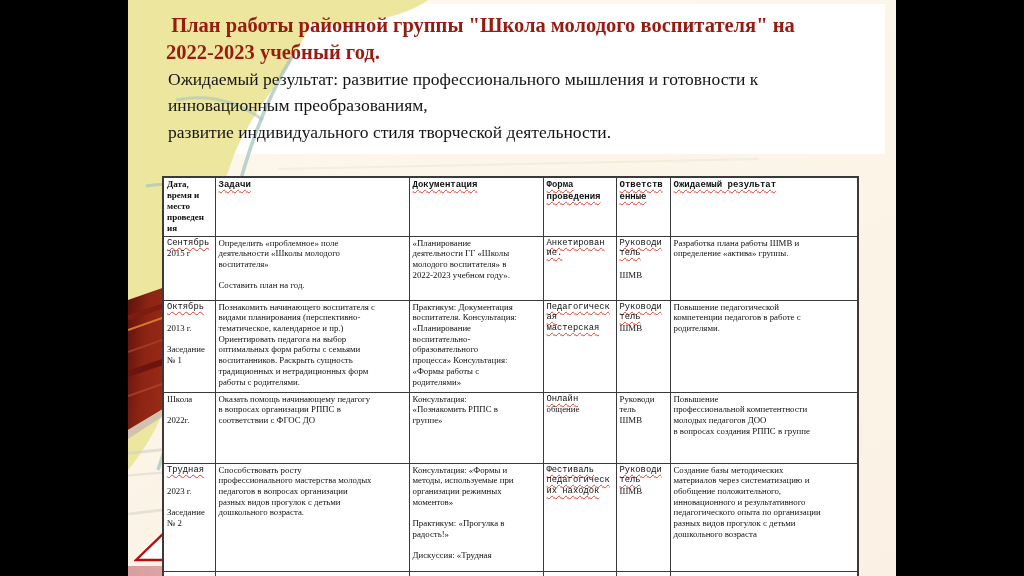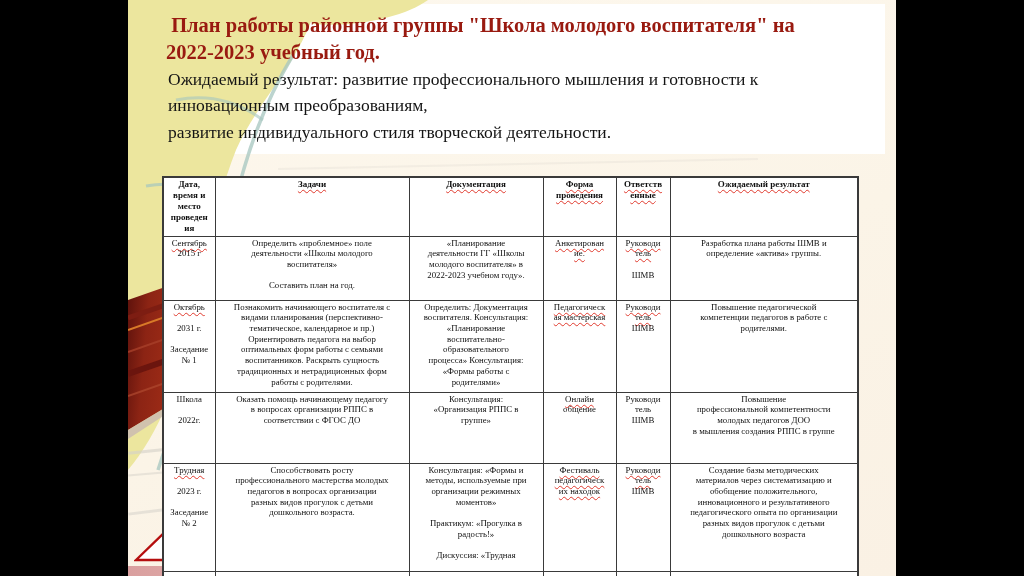--- a/index.html
+++ b/index.html
@@ -24,28 +24,28 @@
 
   .title{position:absolute;left:38px;top:12px;width:712px;font-size:20.5px;font-weight:bold;
          color:var(--title-red,#991a10);line-height:1.33;white-space:pre-line;}
   .subtitle{position:absolute;left:40px;top:66px;width:712px;font-size:17.5px;
          color:#141414;line-height:1.5;white-space:pre-line;}
 
   table.plan{position:absolute;left:34px;top:176px;width:695px;border-collapse:collapse;
          table-layout:fixed;background:#fff;border:2px solid #3a3a3a;}
   table.plan td,table.plan th{border:1.4px solid #3a3a3a;vertical-align:top;
          padding:1px 3px 0 3px;font-size:8.8px;line-height:1.22;font-weight:normal;
-         text-align:center;color:#101010;overflow:hidden;}
+         text-align:left;color:#101010;overflow:hidden;}
   table.plan th{font-weight:bold;font-size:9px;}
   td.date{text-align:center;padding-top:2px;margin-left:20px;}
   .pre{white-space:pre-line;}
   .blk{display:block;}
   .wr{text-decoration:underline;text-decoration-style:wavy;
       text-decoration-color:var(--wavy-red,#e03a2e);text-decoration-thickness:0.9px;
-      text-underline-offset:1.5px;}
+      text-underline-offset:1.5px;font-family:Liberation Mono, monospace;}
 </style>
 </head>
 <body>
 
 <div class="stage">
   <div class="bar left"></div>
 
   <div class="slide">
     <div class="titlebox"></div>
 
@@ -146,34 +146,34 @@
               <span class="pre blk">
 ШМВ</span>
             </td>
           <td><span class="pre">Разработка плана работы ШМВ и
 определение «актива» группы.</span></td>
         </tr>
         <tr style="height:92px">
           <td class="date">
               <span class="wr blk">Октябрь</span>
               <span class="pre blk">
-2031 г.
+2013 г.
 
 Заседание
 № 1</span>
             </td>
           <td><span class="pre">Познакомить начинающего воспитателя с
 видами планирования (перспективно-
 тематическое, календарное и пр.)
 Ориентировать педагога на выбор
 оптимальных форм работы с семьями
 воспитанников. Раскрыть сущность
 традиционных и нетрадиционных форм
 работы с родителями.</span></td>
-          <td><span class="pre">Определить: Документация
+          <td><span class="pre">Практикум: Документация
 воспитателя. Консультация:
 «Планирование
 воспитательно-
 образовательного
 процесса» Консультация:
 «Формы работы с
 родителями»</span></td>
           <td>
               <span class="wr blk pre">Педагогическ
 ая мастерская</span>
@@ -191,35 +191,35 @@
         <tr style="height:71px">
           <td class="date">
               <span class="blk">Школа</span>
               <span class="pre blk">
 2022г.</span>
             </td>
           <td><span class="pre">Оказать помощь начинающему педагогу
 в вопросах организации РППС в
 соответствии с ФГОС ДО</span></td>
           <td><span class="pre">Консультация:
-«Организация РППС в
+«Познакомить РППС в
 группе»</span></td>
           <td>
               <span class="wr blk pre">Онлайн</span>
               <span class="pre blk">общение</span>
             </td>
           <td>
               <span class="blk pre">Руководи
 тель</span>
               <span class="pre blk">ШМВ</span>
             </td>
           <td><span class="pre">Повышение
 профессиональной компетентности
 молодых педагогов ДОО
-в мышления создания РППС в группе</span></td>
+в вопросах создания РППС в группе</span></td>
         </tr>
         <tr style="height:108px">
           <td class="date">
               <span class="wr blk">Трудная</span>
               <span class="pre blk">
 2023 г.
 
 Заседание
 № 2</span>
             </td>

